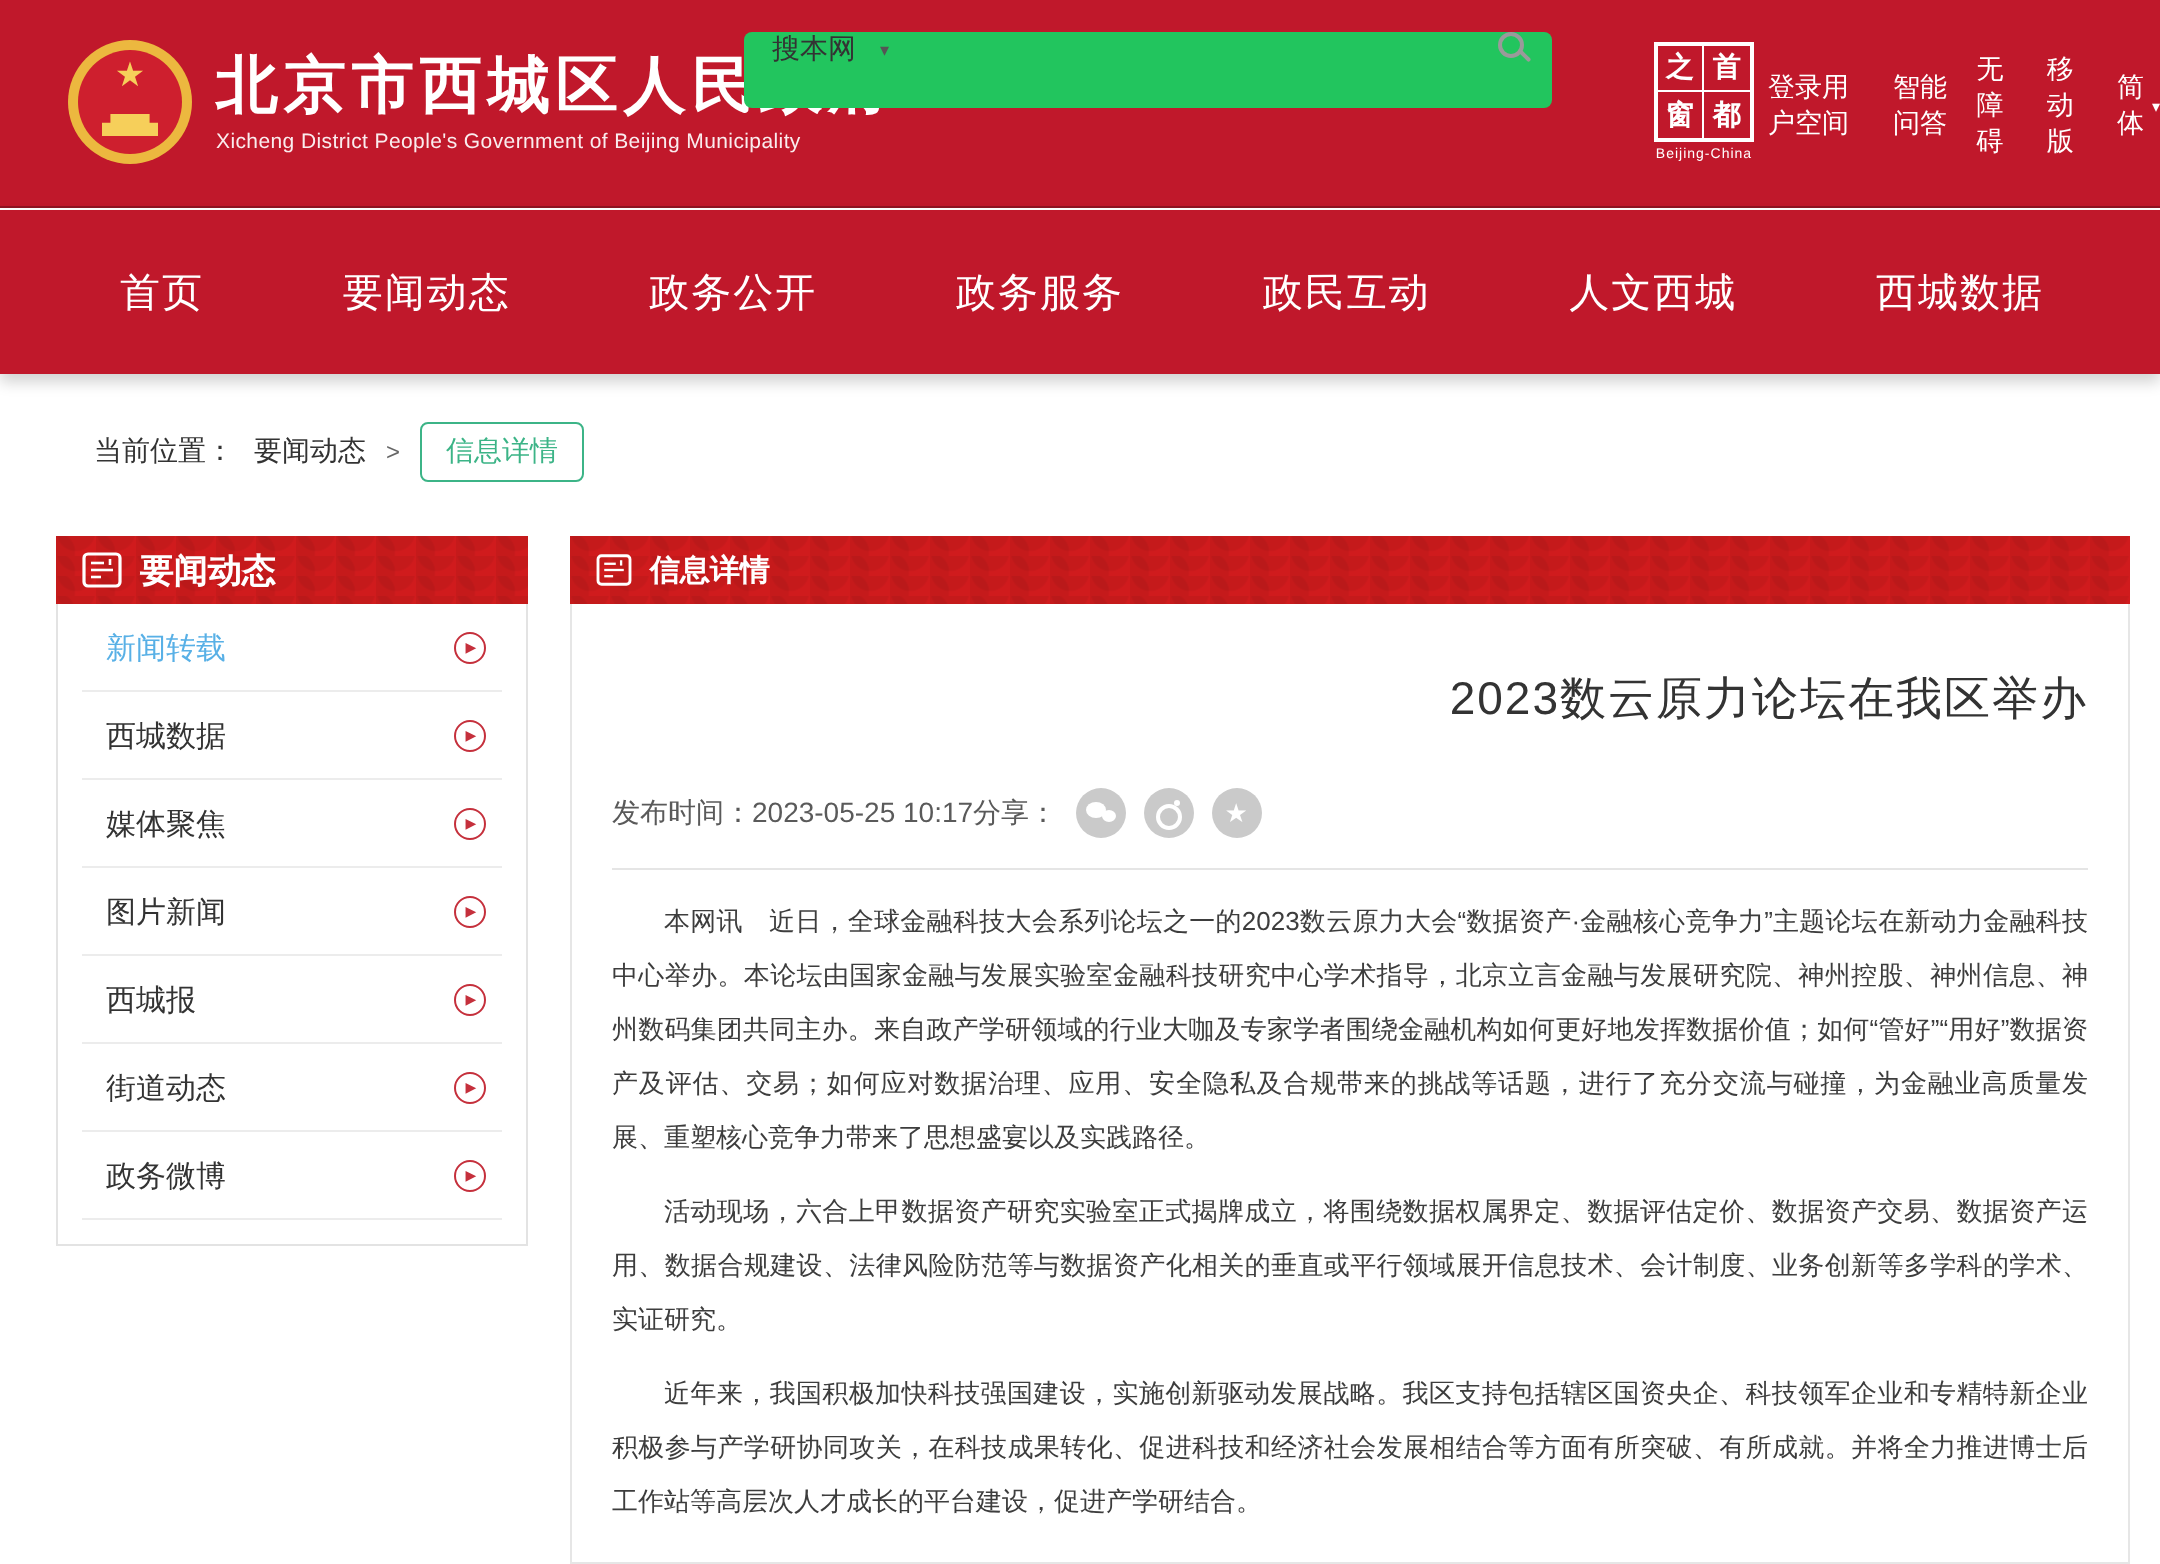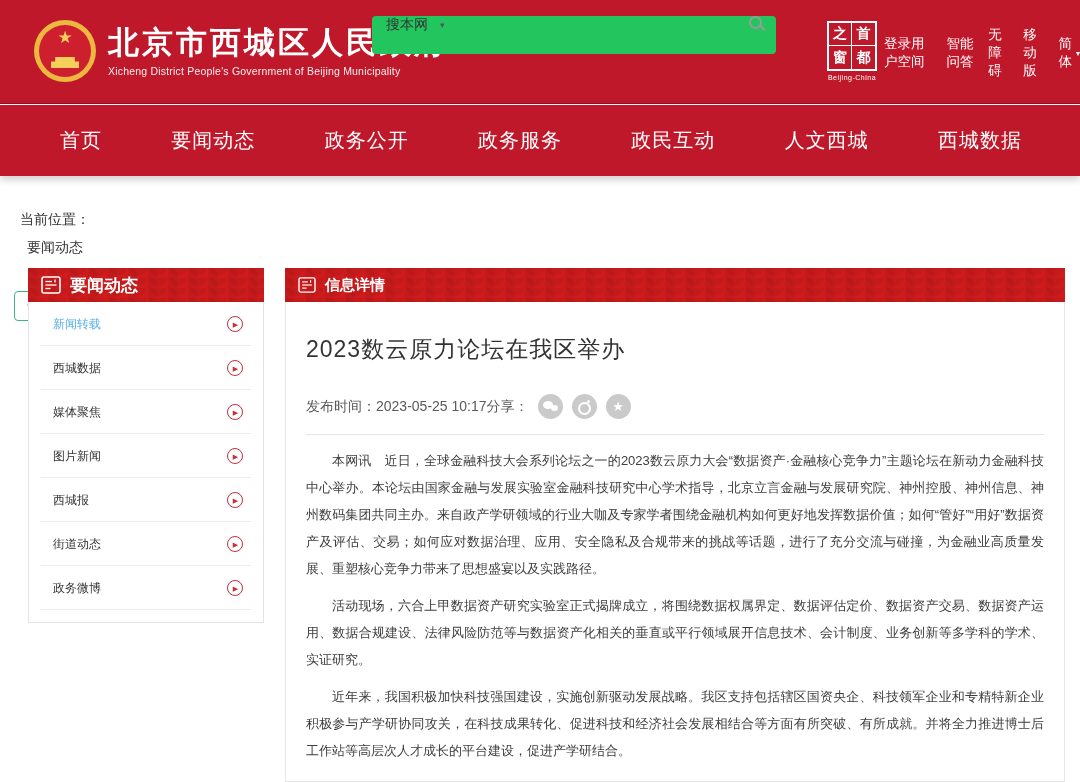--- a/index.html
+++ b/index.html
@@ -45,28 +45,28 @@
   .cw-cell { display:flex; align-items:center; justify-content:center; color:#fff; font-size:14px; font-weight:bold; }
   .cw-cell:nth-child(1), .cw-cell:nth-child(2) { border-bottom:1px solid #fff; }
   .cw-cell:nth-child(1), .cw-cell:nth-child(3) { border-right:1px solid #fff; }
   .cw-caption { color:#fff; font-size:7px; margin-top:3px; letter-spacing:0.5px; white-space:nowrap; }
   .header-links { position:absolute; left:884px; top:26px; display:flex; flex-direction:row; gap:10px; }
   .hl-row { display:flex; gap:15px; }
   .hl-row a { color:#fff; font-size:13.5px; text-decoration:none; cursor:pointer; display:flex; align-items:center; gap:4px; }
   .hl-row .caret { font-size:8px; }
   
   .main-nav {
-    position:absolute; top:105px; left:0; width:1080px; height:71px;
+    position:absolute; top:105px; left:0; width:1080px; height:82px;
     background:#c0182b; box-shadow:0 4px 7px rgba(0,0,0,0.18);
     display:flex; align-items:center; justify-content:space-between;
     padding:0 58px 0 60px;
   }
   .main-nav a { color:#fff; font-size:20px; text-decoration:none; cursor:pointer; letter-spacing:1px; }
   
-  .breadcrumb { position:absolute; top:211px; left:14px; display:flex; align-items:center; gap:10px; font-size:14px; color:#333;flex-direction:column; }
+  .breadcrumb { position:absolute; top:211px; left:47px; display:flex; align-items:center; gap:10px; font-size:14px; color:#333; }
   .breadcrumb .crumb-link { color:#333; text-decoration:none; cursor:pointer; }
   .breadcrumb .sep { color:#666; font-size:12px; }
   .crumb-current {
     border:1px solid #3cb487; color:#3cb487; border-radius:4px;
     padding:5px 12px; font-size:14px; cursor:pointer; background:#fff;
   }
   
   .bar-red {
     background-color:#d01b1d;
     background-image:
@@ -76,33 +76,33 @@
     display:flex; align-items:center; color:#fff;
   }
   .doc-icon { display:inline-flex; flex:none; }
   
   .sidebar { position:absolute; left:28px; top:268px; width:236px; }
   .side-header { height:34px; padding-left:13px; gap:9px; font-size:17px; font-weight:bold; }
   .side-list { list-style:none; border:1px solid #e3e3e3; border-top:none; background:#fff; padding-bottom:12px; }
   .side-item { height:44px; display:flex; align-items:center; justify-content:space-between;
     padding:0 20px 0 24px; cursor:pointer; position:relative; }
   .side-item::after { content:""; position:absolute; left:12px; right:12px; bottom:0; height:1px; background:#ececec; }
-  .side-item .label { font-size:12px; color:#333; }
+  .side-item .label { font-size:15px; color:#333; }
   .side-item.active .label { color:#58b0e6; }
   .play-icon { width:16px; height:16px; border:1px solid #c5303c; border-radius:50%;
     display:flex; align-items:center; justify-content:center; flex:none; }
   .play-icon::before { content:"▶"; color:#c5303c; font-size:7px; line-height:1; margin-left:1px; }
   
   .main-header { position:absolute; left:285px; top:268px; width:780px; height:34px;
     padding-left:13px; gap:9px; font-size:15px; font-weight:bold; }
   .main-box {
     position:absolute; left:285px; top:302px; width:780px; height:480px;
     background:#fff; border:1px solid #e6e6e6; border-top:none; padding:0 20px;
   }
-  .article-title { margin-top:32px; text-align:left; font-size:23px; font-weight:normal; color:#333; letter-spacing:1px; }
+  .article-title { margin-top:32px; text-align:right; font-size:23px; font-weight:normal; color:#333; letter-spacing:1px; }
   .meta-row { margin-top:29px; display:flex; align-items:center;
     font-size:14px; color:#5a5a5a; }
   .share-group { display:flex; align-items:center; gap:9px; }
   .share-btn { width:25px; height:25px; border-radius:50%; background:#cacaca; position:relative;
     cursor:pointer; display:flex; align-items:center; justify-content:center; border:none; }
   .icon-wechat::before { content:""; position:absolute; left:5px; top:7px; width:10px; height:8px;
     background:#fff; border-radius:50%; }
   .icon-wechat::after { content:""; position:absolute; left:13px; top:11px; width:7px; height:6px;
     background:#fff; border-radius:50%; }
   .icon-weibo::before { content:""; position:absolute; left:6px; top:8px; width:9px; height:9px;

